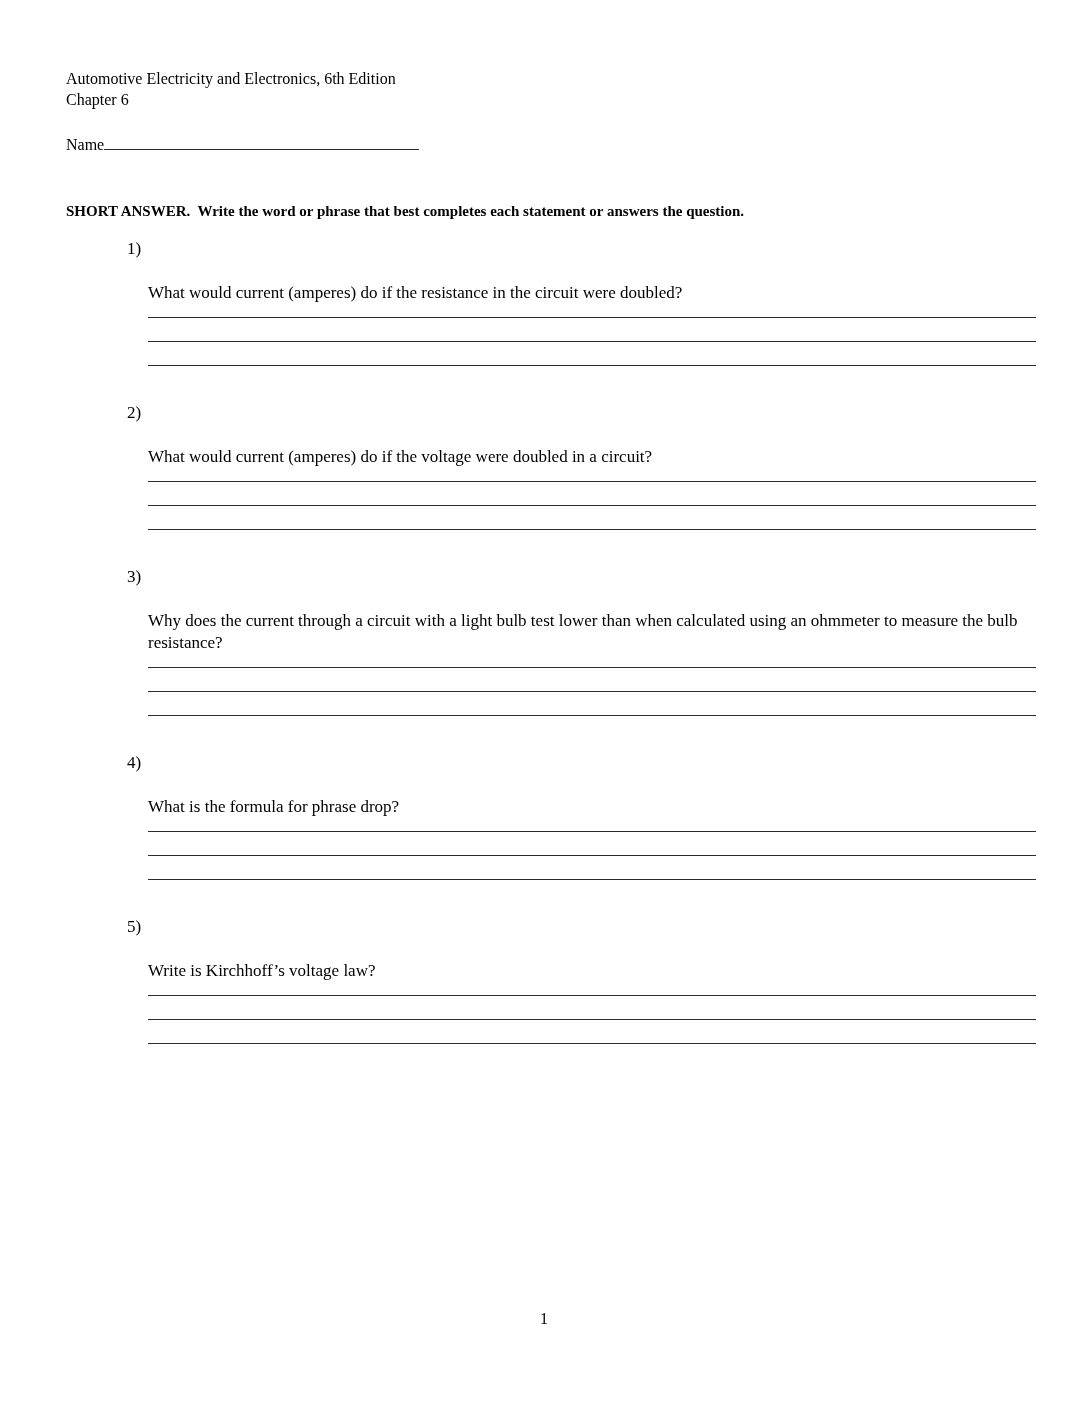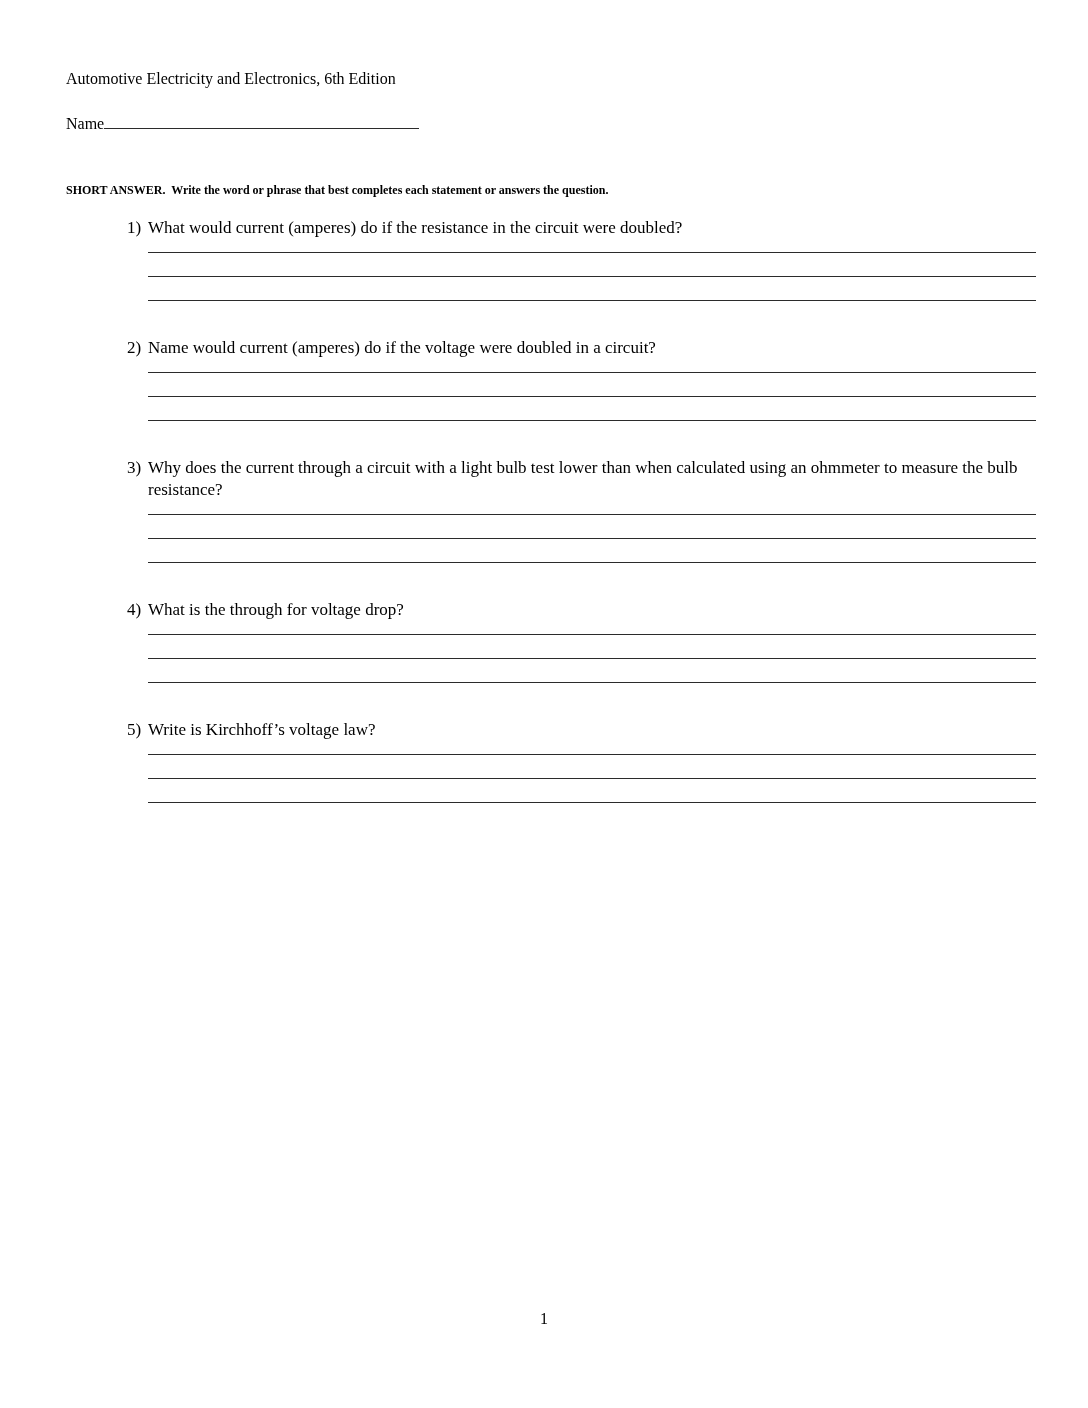--- a/index.html
+++ b/index.html
@@ -29,21 +29,21 @@
   }
   .name-blank {
     display: inline-block;
     width: 315px;
     height: 17px;
     border-bottom: 1px solid #2b2b2b;
     vertical-align: baseline;
   }
   .section-heading {
     margin-top: 44px;
-    font-size: 12px;
+    font-size: 15px;
     font-weight: bold;
     line-height: 22px;
     white-space: pre-wrap;
   }
   .question-block {
     margin-top: 16px;
     margin-left: 61px;
   }
   .question-block + .question-block {
     margin-top: 36px;
@@ -51,20 +51,21 @@
   .question-text {
     display: flex;
     font-size: 17px;
     line-height: 22px;
   }
   .q-number {
     flex: 0 0 21px;
   }
   .q-body {
     flex: 1 1 auto;
+    margin-top: 44px;
   }
   .answer-lines {
     margin-left: 21px;
   }
   .answer-line {
     height: 24px;
     border-bottom: 1px solid #2b2b2b;
   }
   .answer-line:first-child {
     height: 14px;
@@ -78,20 +79,21 @@
     font-size: 16px;
   }
 </style>
 </head>
 <body>
 
 <div class="page">
 
   <div class="doc-header">
     <div>Automotive Electricity and Electronics, 6th Edition</div>
+    <div>Chapter 6</div>
   </div>
 
   <div class="name-row">
     <span>Name</span><span class="name-blank"></span>
   </div>
 
   <div class="section-heading">SHORT ANSWER.  Write the word or phrase that best completes each statement or answers the question.</div>
 
   <div class="question-block">
     <div class="question-text">
@@ -101,21 +103,21 @@
     <div class="answer-lines">
       <div class="answer-line"></div>
       <div class="answer-line"></div>
       <div class="answer-line"></div>
     </div>
   </div>
 
   <div class="question-block">
     <div class="question-text">
       <span class="q-number">2)</span>
-      <span class="q-body">Name would current (amperes) do if the voltage were doubled in a circuit?</span>
+      <span class="q-body">What would current (amperes) do if the voltage were doubled in a circuit?</span>
     </div>
     <div class="answer-lines">
       <div class="answer-line"></div>
       <div class="answer-line"></div>
       <div class="answer-line"></div>
     </div>
   </div>
 
   <div class="question-block">
     <div class="question-text">
@@ -125,21 +127,21 @@
     <div class="answer-lines">
       <div class="answer-line"></div>
       <div class="answer-line"></div>
       <div class="answer-line"></div>
     </div>
   </div>
 
   <div class="question-block">
     <div class="question-text">
       <span class="q-number">4)</span>
-      <span class="q-body">What is the through for voltage drop?</span>
+      <span class="q-body">What is the formula for phrase drop?</span>
     </div>
     <div class="answer-lines">
       <div class="answer-line"></div>
       <div class="answer-line"></div>
       <div class="answer-line"></div>
     </div>
   </div>
 
   <div class="question-block">
     <div class="question-text">

